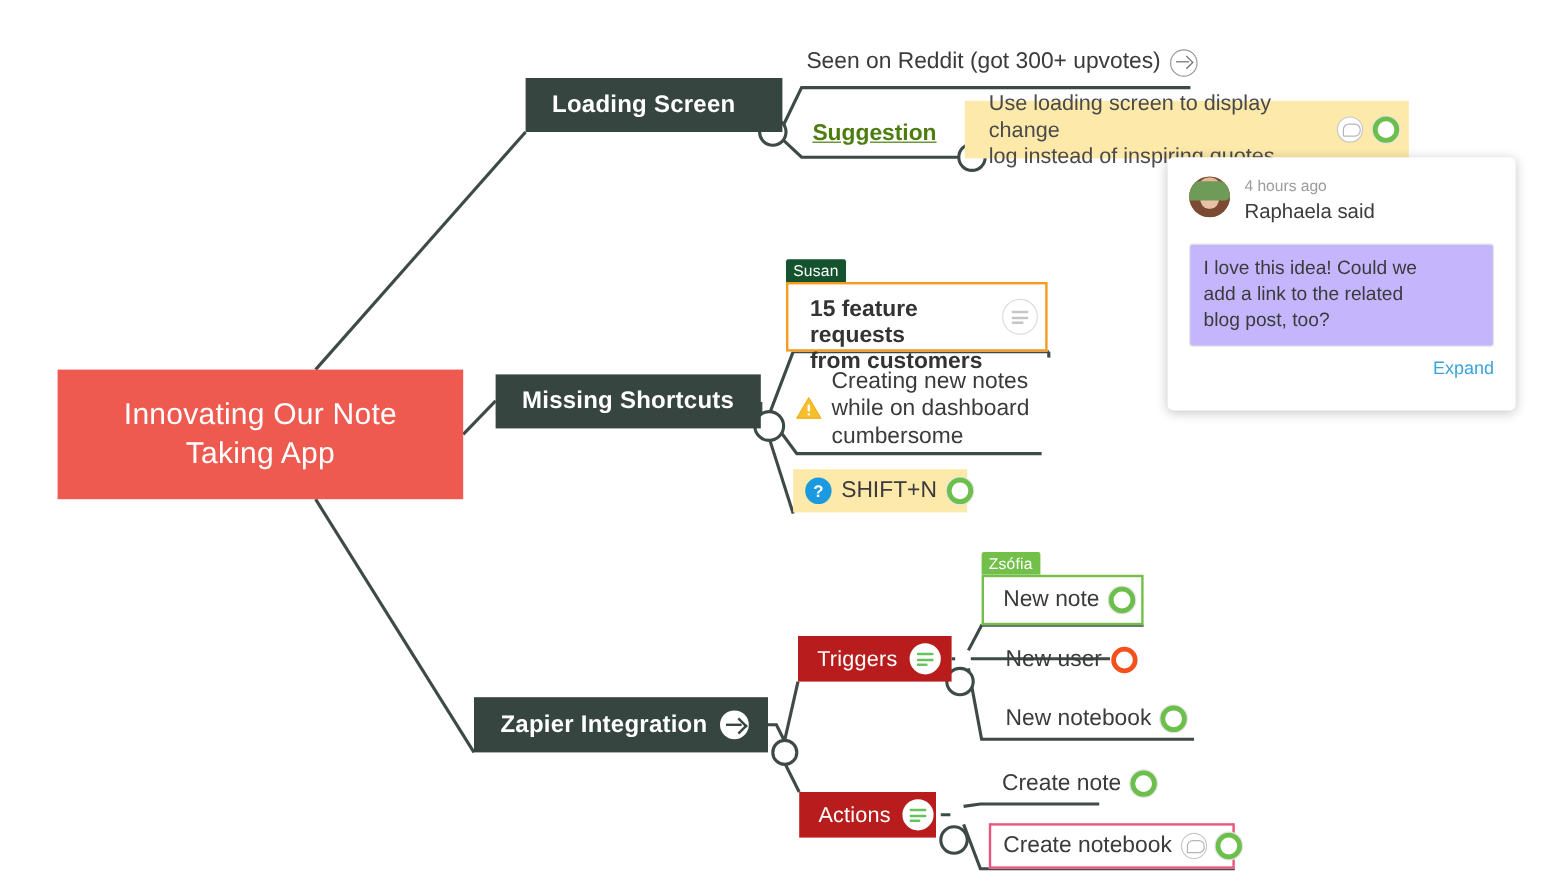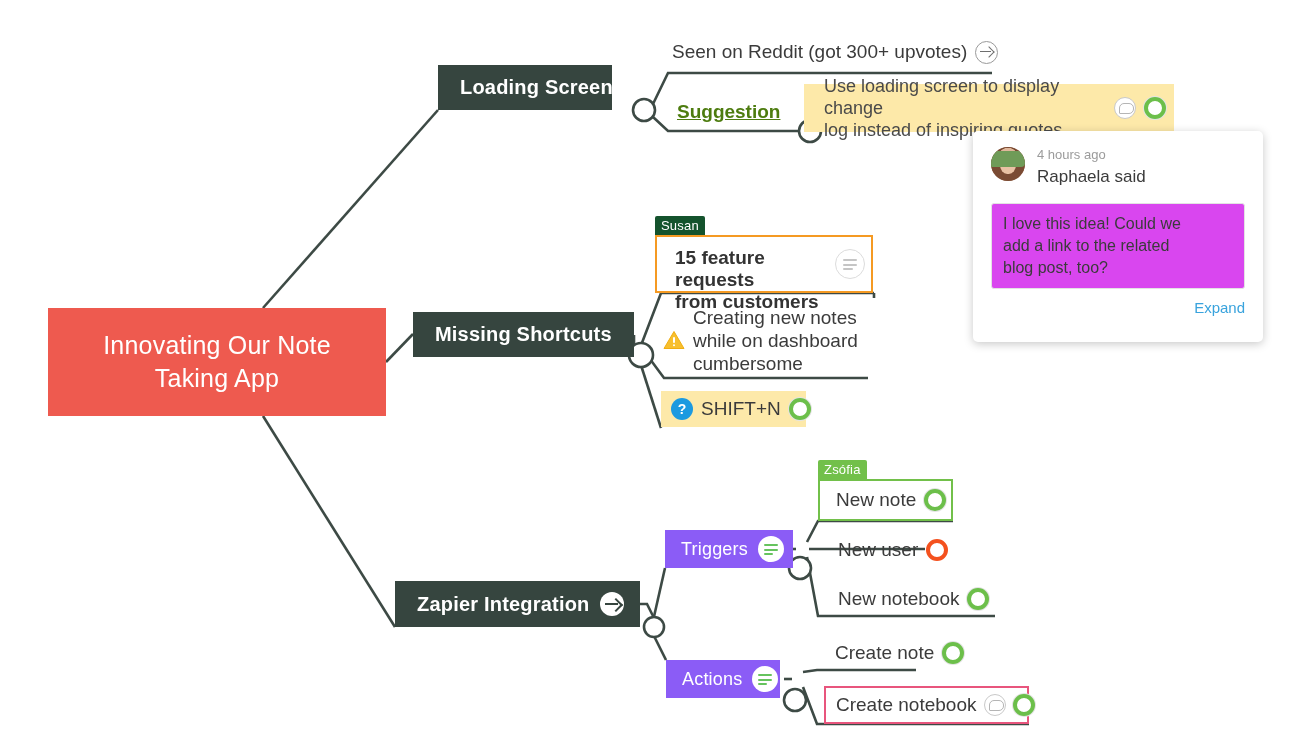--- a/index.html
+++ b/index.html
@@ -23,27 +23,27 @@
     justify-content:center;text-align:center;
     font-size:25px;line-height:33px;letter-spacing:.2px;
   }
   .root .txt{text-align:center;}
 
   
   .dark{
     background:#36453f;color:#ffffff;font-weight:bold;
     padding:0 22px;font-size:20px;letter-spacing:.2px;
   }
-  #node-loading{left:438px;top:65px;width:174px;height:45px;}
+  #node-loading{left:438px;top:65px;width:214px;height:45px;}
   #node-missing{left:413px;top:312px;width:221px;height:45px;}
   #node-zapier{left:395px;top:581px;width:245px;height:46px;}
 
   
   .green{
-    background:#8b5cf6;color:#ffffff;font-size:18px;
+    background:#b91c1c;color:#ffffff;font-size:18px;
     padding:0 16px;letter-spacing:.2px;
   }
   #node-triggers{left:665px;top:530px;width:128px;height:38px;}
   #node-actions{left:666px;top:660px;width:114px;height:38px;}
 
   
   .leaf{color:#3b3b3b;font-size:19px;padding:0 4px;}
 
   
   .yellow{background:#fde9a9;color:#444;}
@@ -169,21 +169,21 @@
   }
   .avatar .hair{position:absolute;left:0;top:0;width:34px;height:34px;
     background:radial-gradient(circle at 50% 32%, #e0b79b 0 34%, #7a4a33 36% 100%);}
   .avatar .face{position:absolute;left:9px;top:7px;width:16px;height:20px;border-radius:50% 50% 45% 45%;background:#e9c1a4;}
   .avatar .glasses{position:absolute;left:9px;top:14px;width:16px;height:4px;
     border-top:1.5px solid #5a3b2a;}
   .avatar .green{position:absolute;right:0;top:4px;width:9px;height:16px;background:#6f9b58;border-radius:4px;}
   .meta .time{font-size:13px;color:#9b9b9b;line-height:16px;}
   .meta .who{font-size:17px;color:#3b3b3b;line-height:24px;margin-top:2px;}
   #comment-body{
-    margin-top:14px;border:1px solid #e3e3e3;border-radius:3px;background:#d946ef;
+    margin-top:14px;border:1px solid #e3e3e3;border-radius:3px;background:#c4b5fd;
     padding:9px 11px;font-size:16px;line-height:22px;color:#3b3b3b;white-space:pre-line;
   }
   #expand-link{
     display:block;text-align:right;margin-top:10px;
     color:#39a3dd;font-size:15px;cursor:pointer;
   }
 </style>
 </head>
 <body>
 

